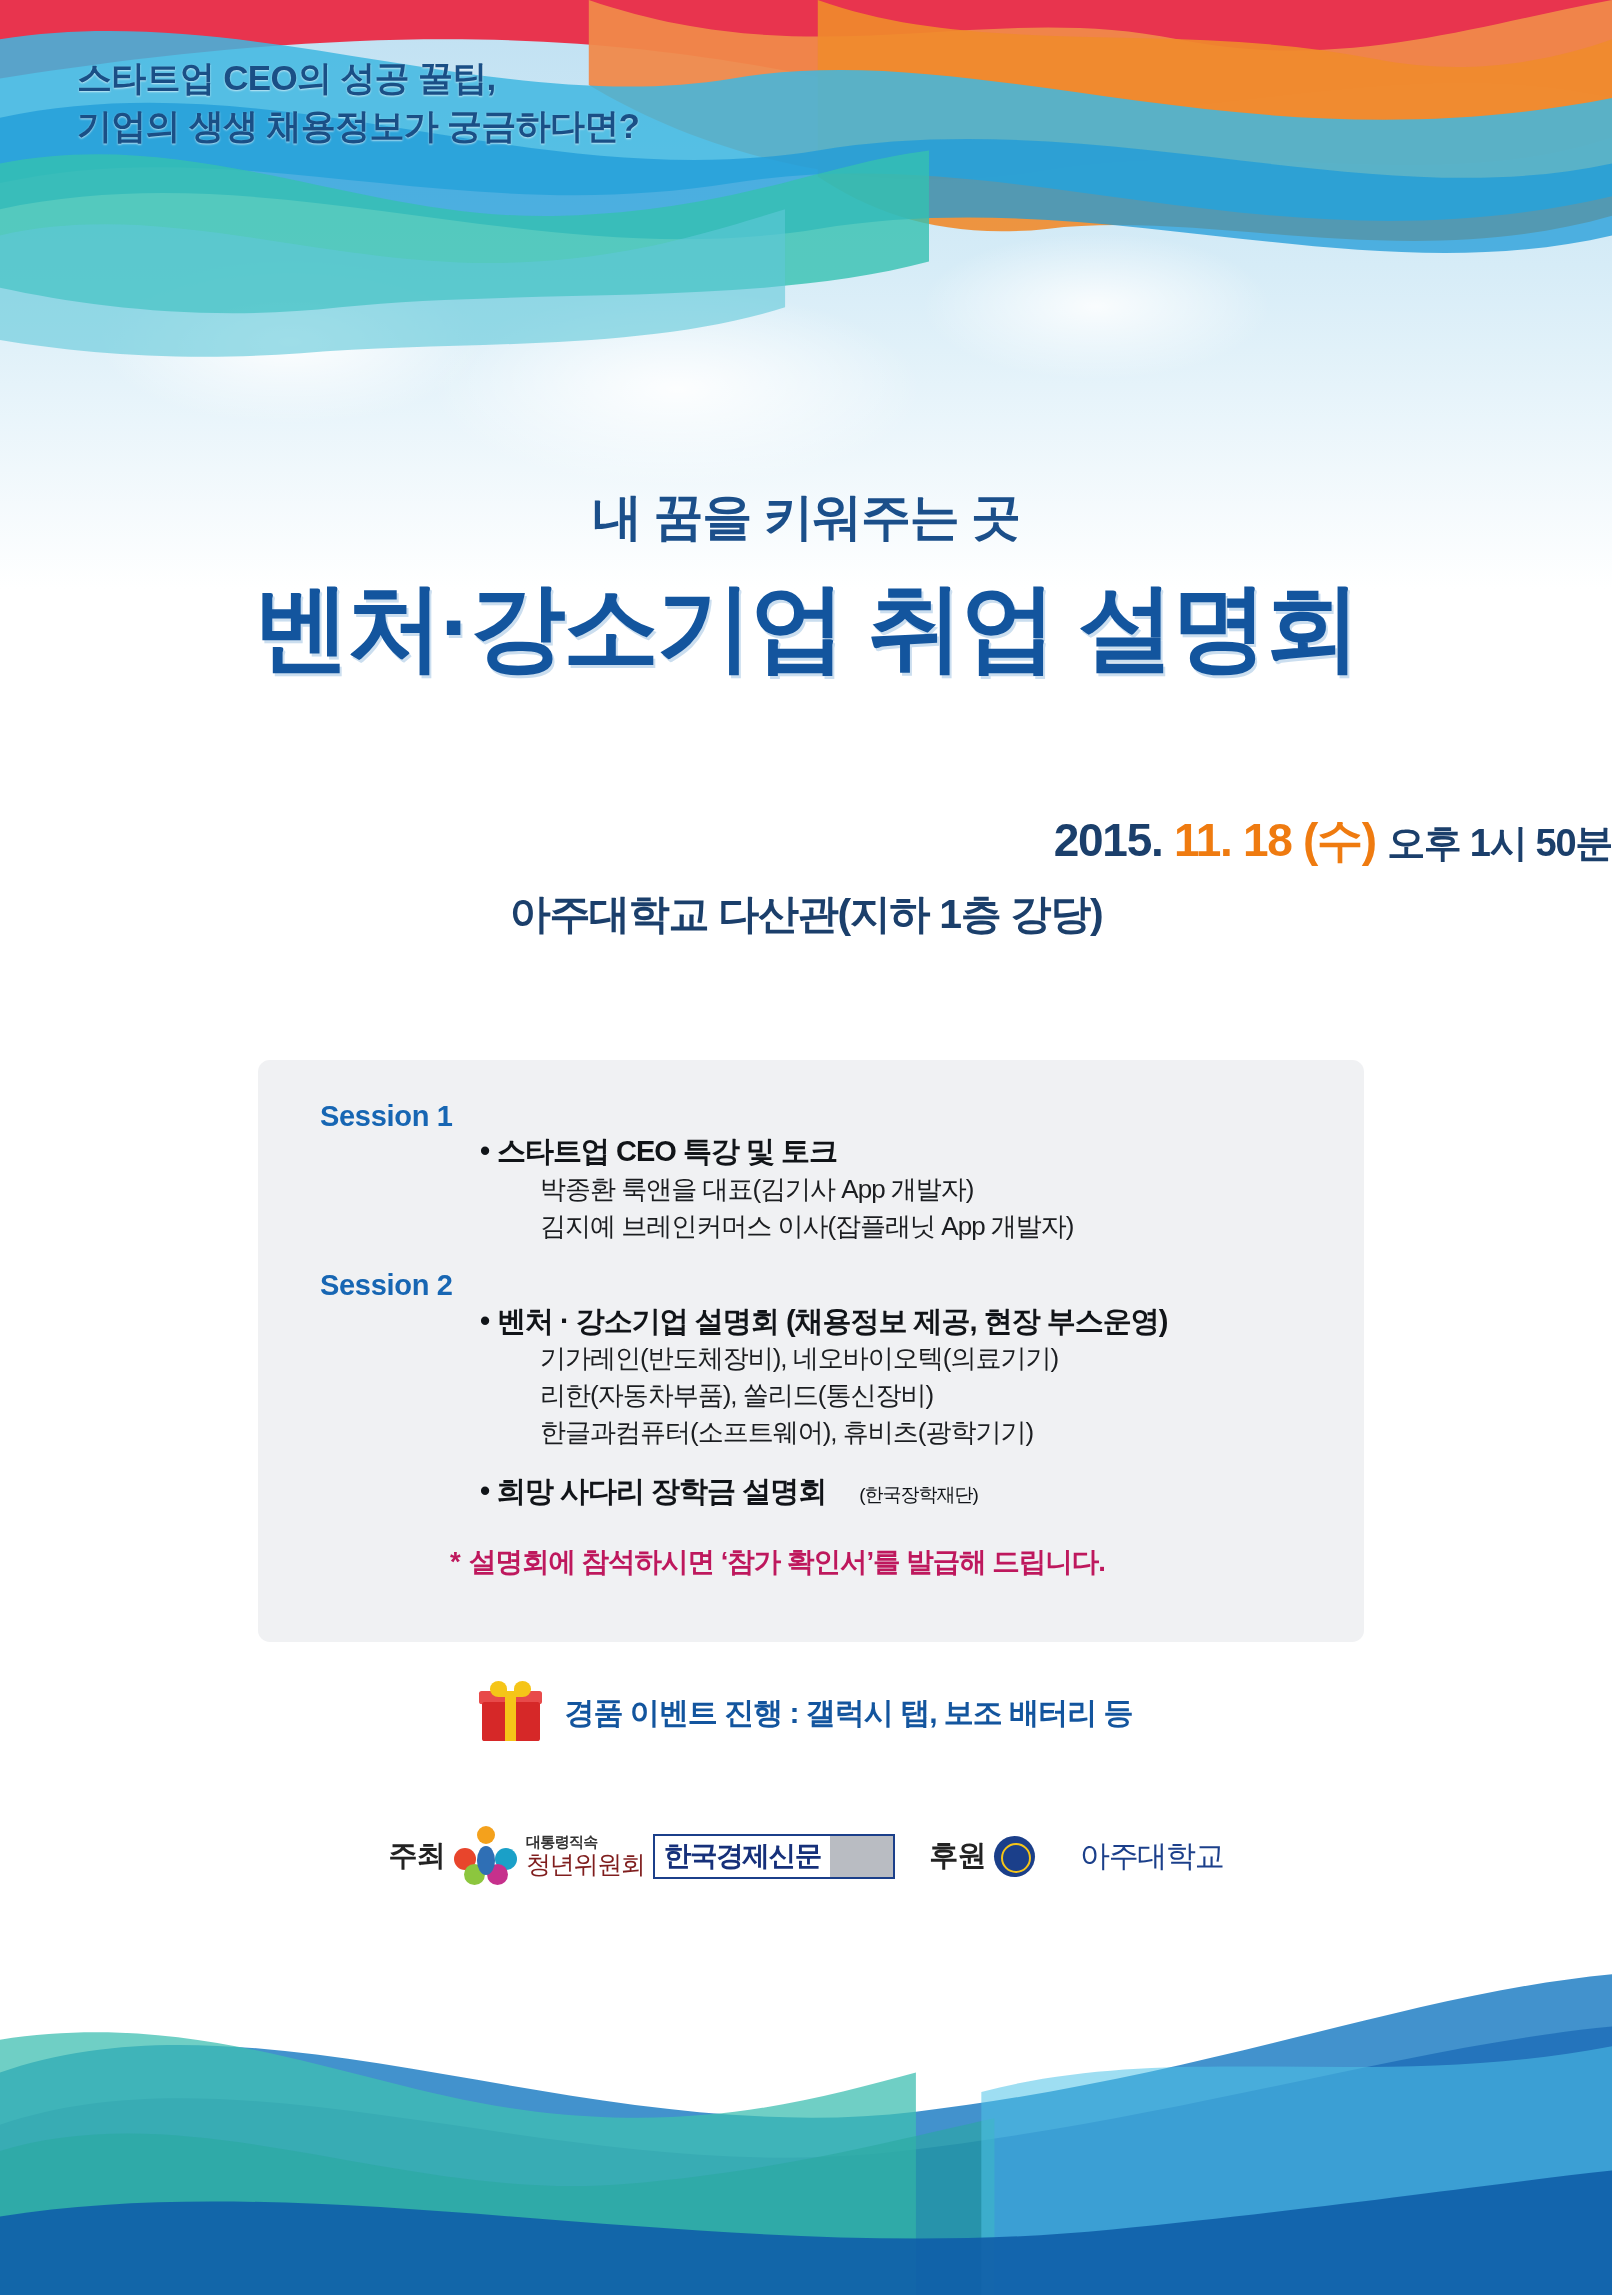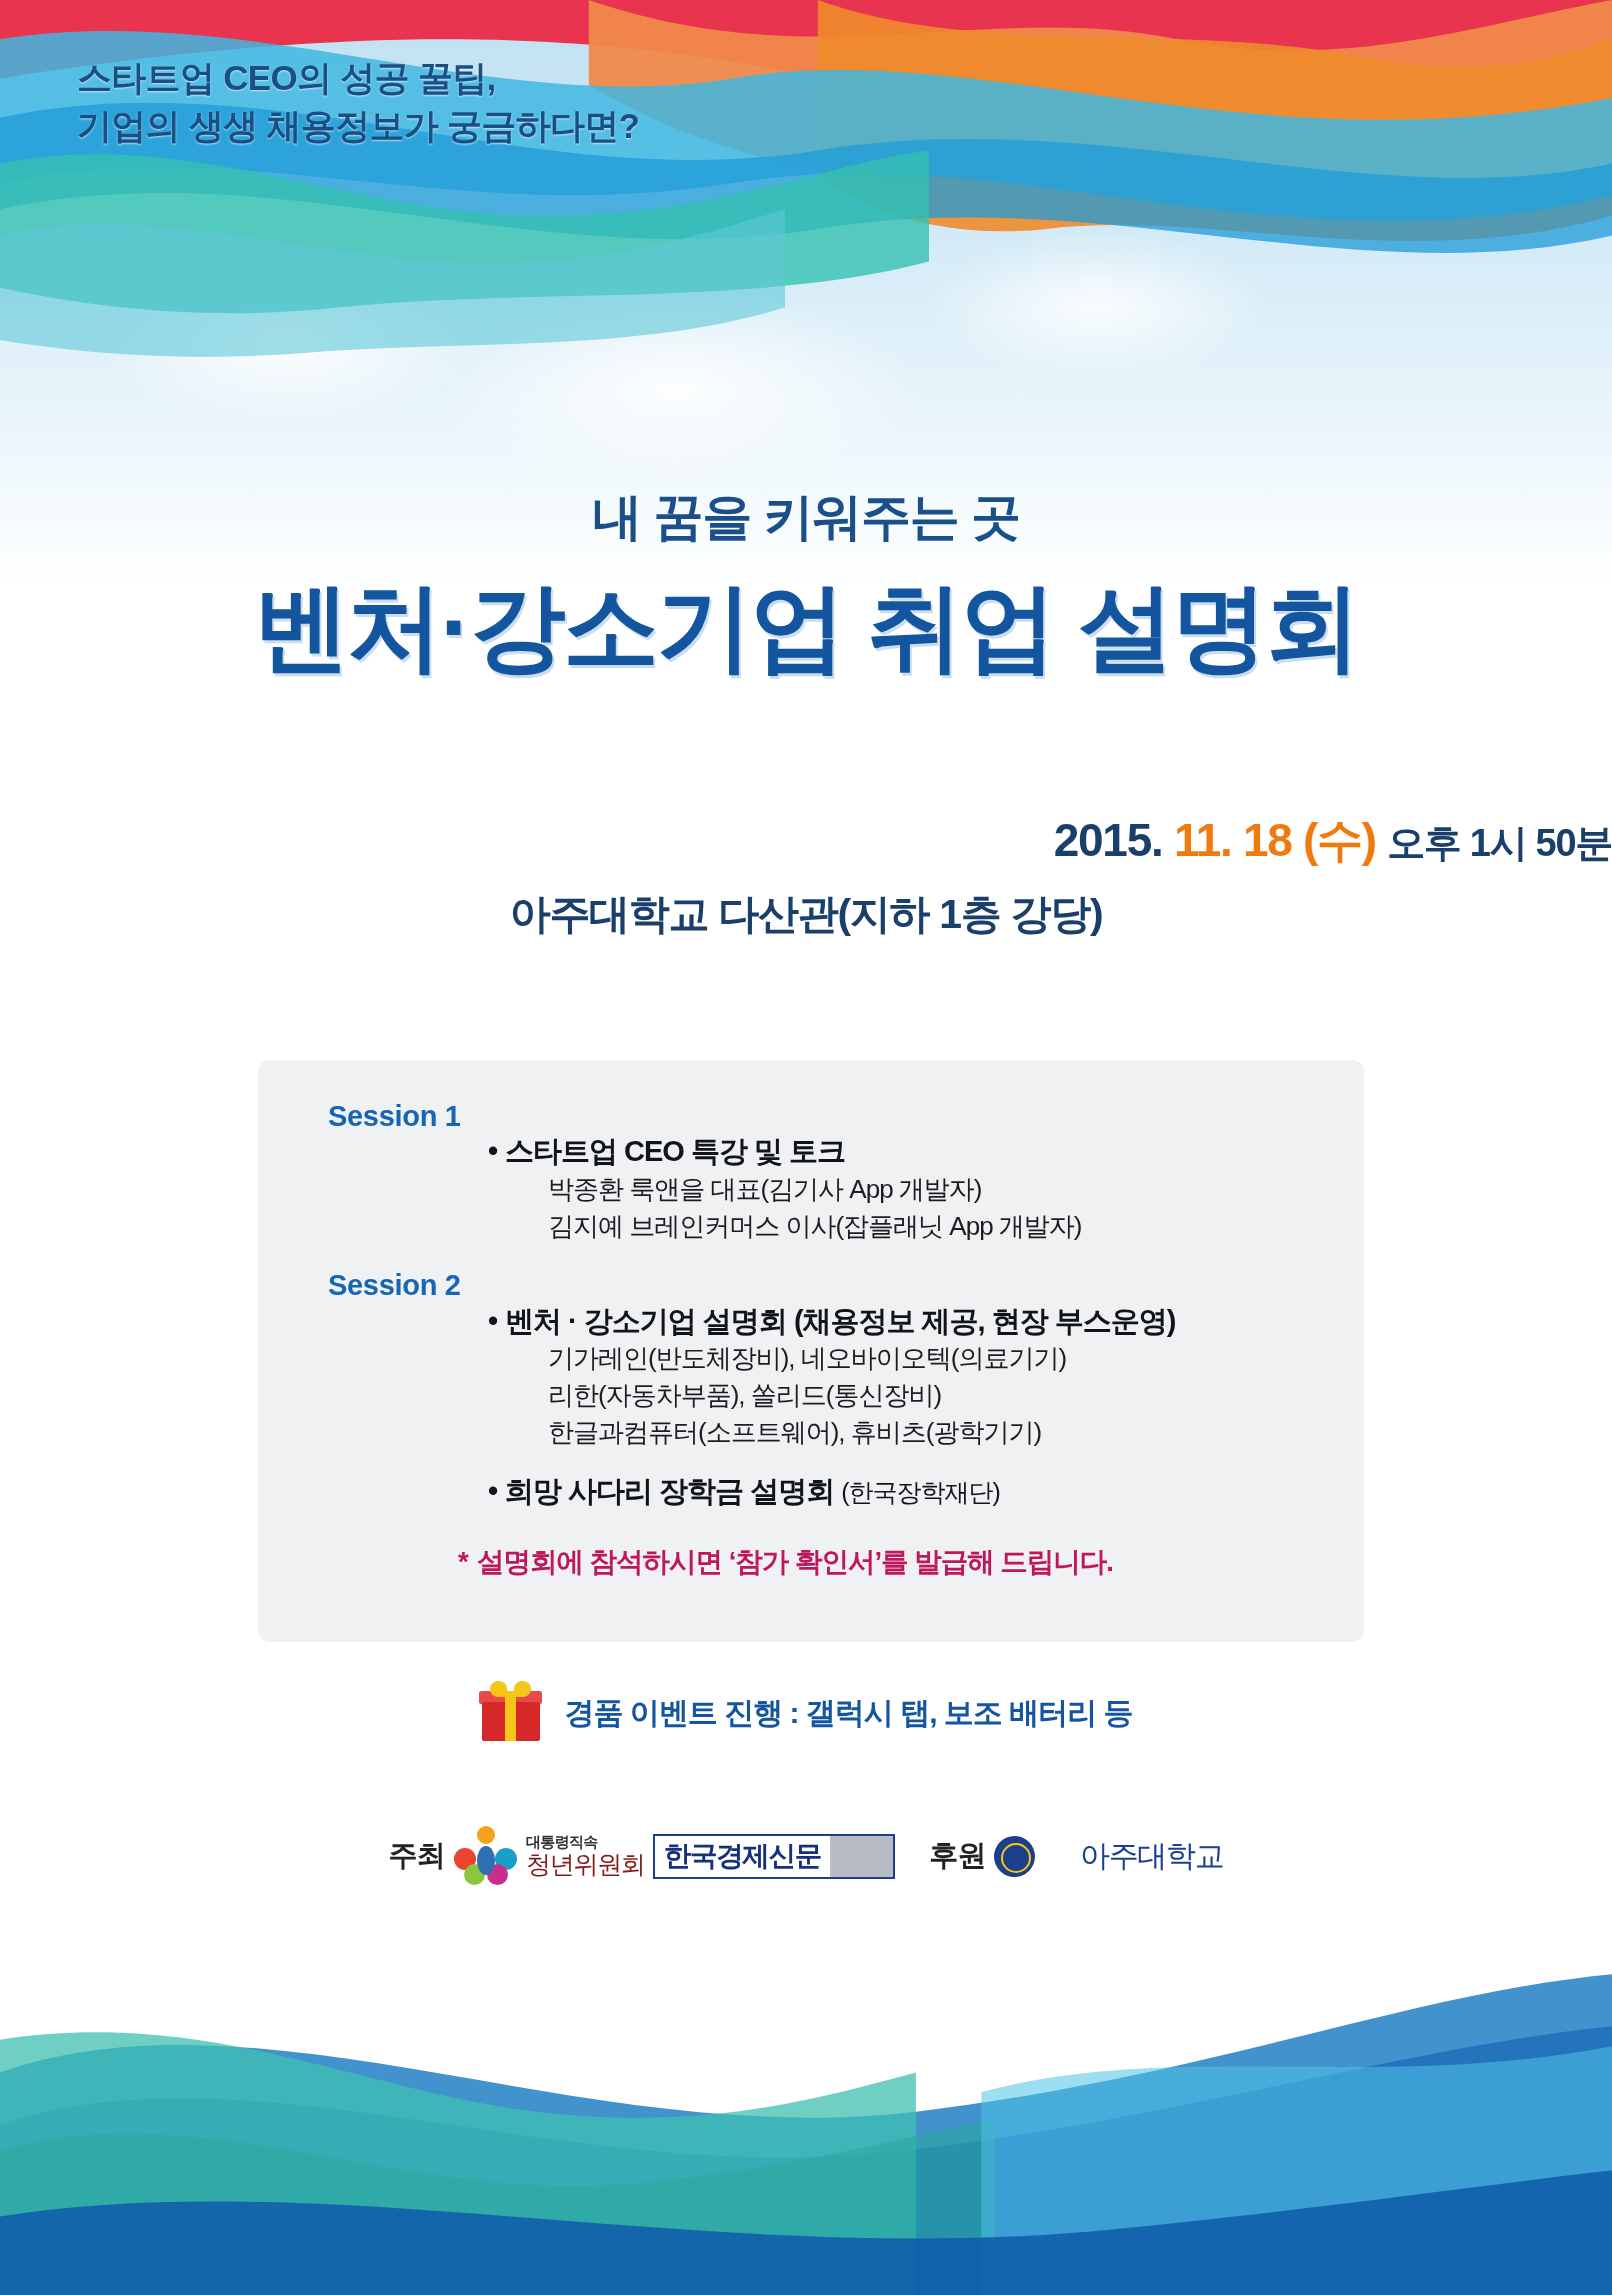--- a/index.html
+++ b/index.html
@@ -95,21 +95,21 @@
     position: absolute;
     left: 258px;
     top: 1060px;
     width: 1106px;
     height: 582px;
     background: #f0f1f3;
     border-radius: 11.8px;
   }
   .sessions {
     position: absolute;
-    left: 70px;
+    left: 62px;
     top: 37px;
     right: 26px;
   }
   .session-row {
     display: flex;
     align-items: flex-start;
     margin-bottom: 10.5px;
   }
   .session-label {
     width: 160px;
@@ -141,21 +141,22 @@
     line-height: 1.42;
     margin-left: 60px;
     white-space: nowrap;
   }
   .extra-row {
     margin-top: 22px;
     margin-left: 160px;
   }
   .extra-row .bullet-line .light {
     font-weight: normal;
-    font-size: 25px;
+    font-size: 19px;
+    margin-left: 26px;
   }
   .note {
     margin-top: 33px;
     margin-left: 130px;
     color: #be185d;
     font-size: 27.5px;
     font-weight: bold;
     letter-spacing: -1px;
     white-space: nowrap;
   }

